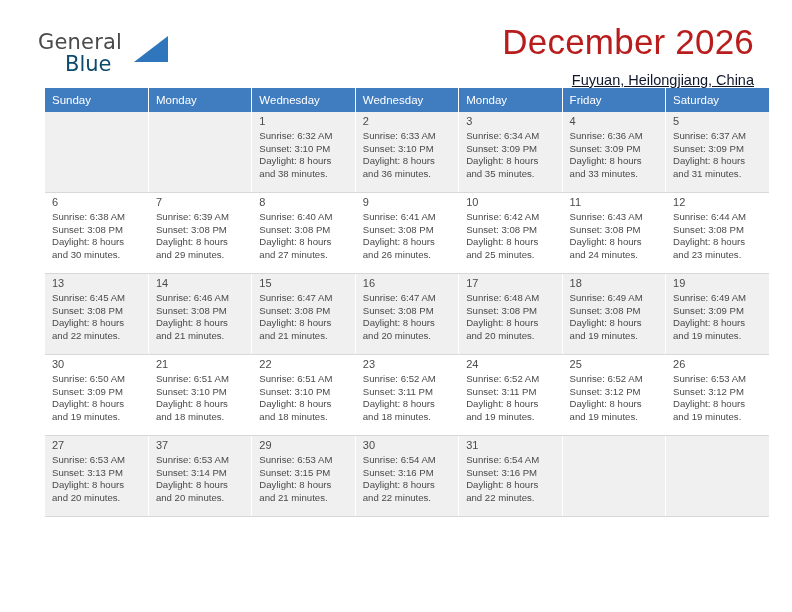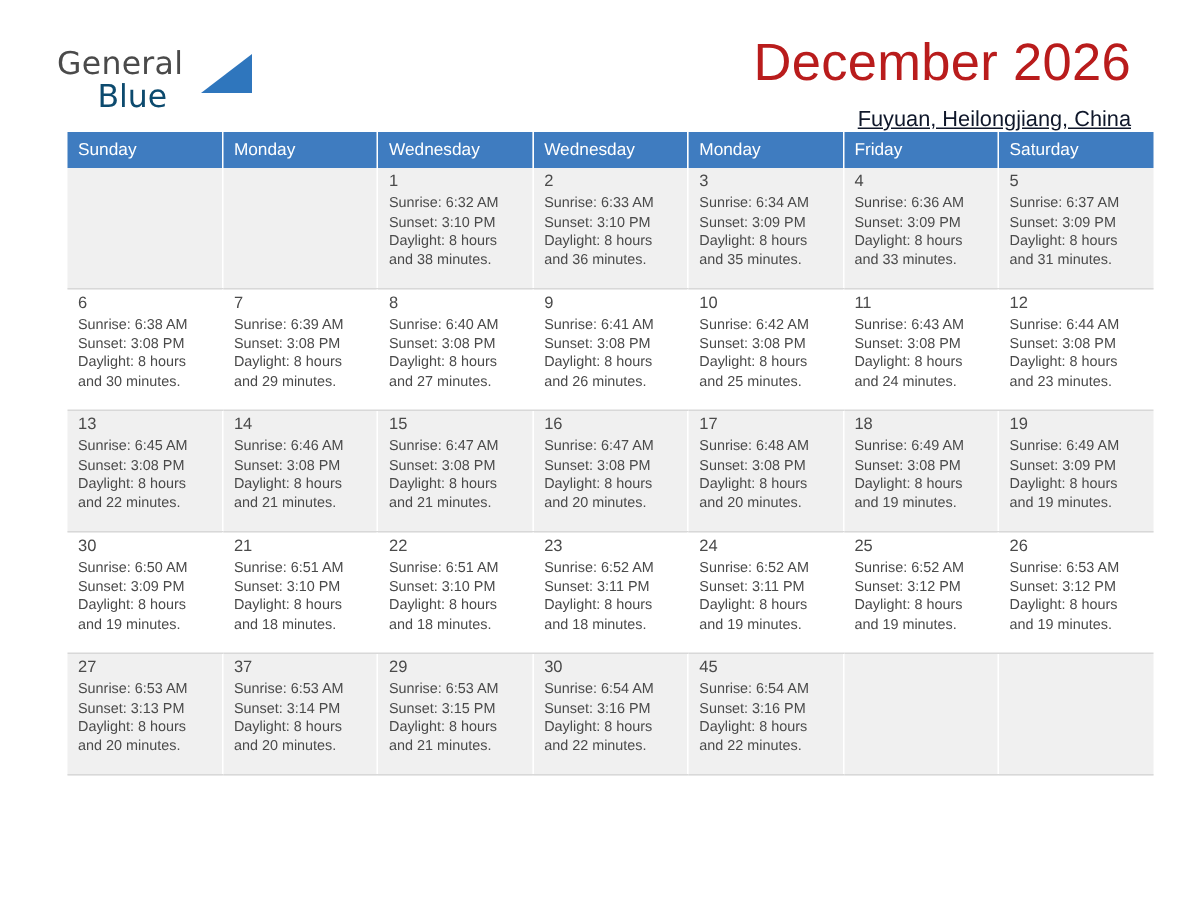--- a/index.html
+++ b/index.html
@@ -377,21 +377,21 @@
 and 21 minutes.</span>
           </td>
         <td>
             <span class="daynum">30</span>
             <span class="info">Sunrise: 6:54 AM
 Sunset: 3:16 PM
 Daylight: 8 hours
 and 22 minutes.</span>
           </td>
         <td>
-            <span class="daynum">45</span>
+            <span class="daynum">31</span>
             <span class="info">Sunrise: 6:54 AM
 Sunset: 3:16 PM
 Daylight: 8 hours
 and 22 minutes.</span>
           </td>
         <td class="empty">
             <span class="daynum"></span>
             <span class="info"></span>
           </td>
         <td class="empty">

